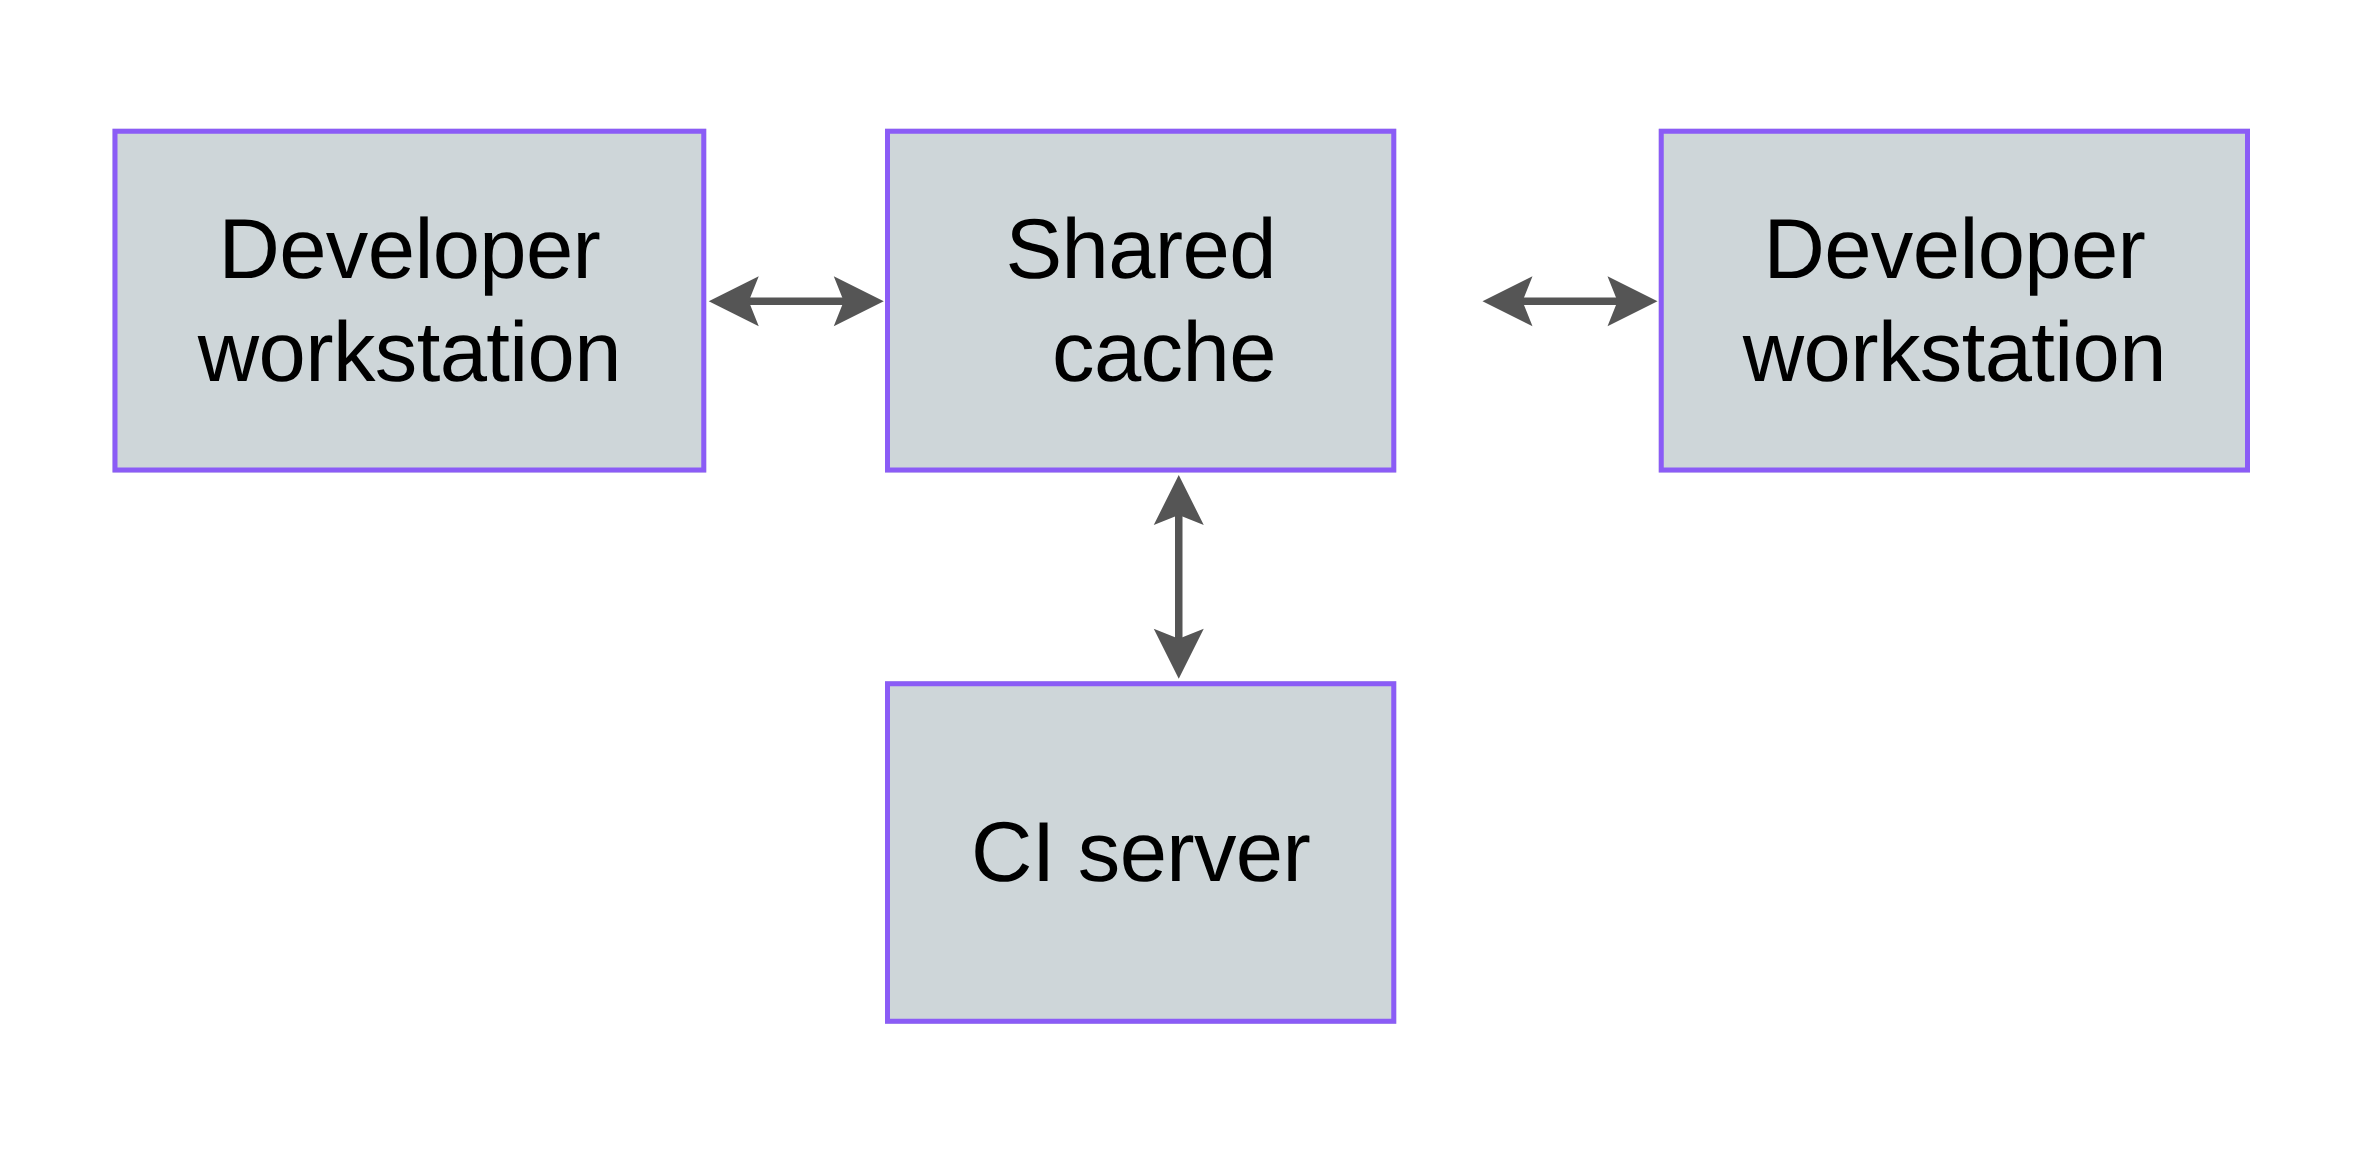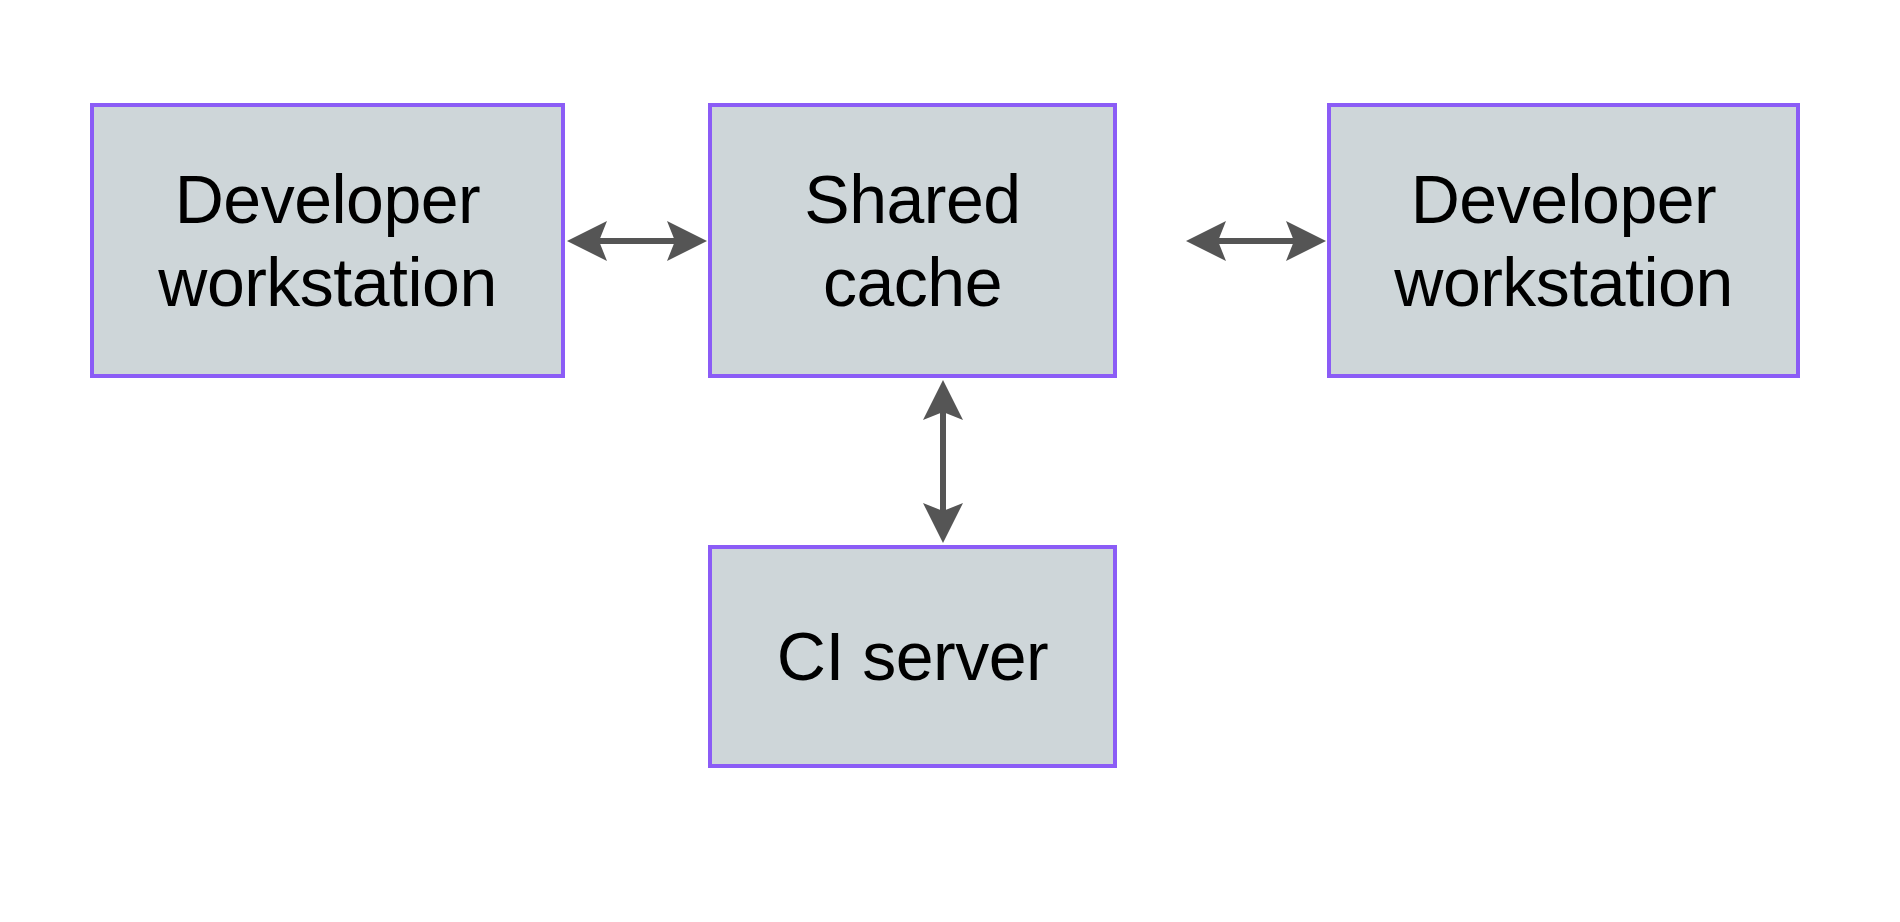--- a/index.html
+++ b/index.html
@@ -33,23 +33,23 @@
     font-size: 68px;
     line-height: 1.22;
     color: #000000;
     font-weight: 400;
     letter-spacing: -0.5px;
     white-space: pre-line;
     padding: 0 10px;
   }
   
   #node-dev-left   { left: 90px;   top: 103px;  width: 475px; height: 275px; }
-  #node-shared     { left: 708px;  top: 103px;  width: 409px; height: 275px; }
+  #node-shared     { left: 708px;  top: 103px;  width: 409px; height: 275px; text-align: right; }
   #node-dev-right  { left: 1327px; top: 103px;  width: 473px; height: 275px; }
-  #node-ci         { left: 708px;  top: 545px;  width: 409px; height: 223px; }
+  #node-ci         { left: 708px;  top: 545px;  width: 409px; height: 274px; }
 
   .connector {
     position: absolute;
     overflow: visible;
   }
   #conn-left-shared  { left: 563px;  top: 205px; width: 148px; height: 72px; }
   #conn-shared-right { left: 1115px; top: 205px; width: 215px; height: 72px; }
   #conn-shared-ci    { left: 907px;  top: 376px; width: 72px;  height: 171px; }
 </style>
 </head>

